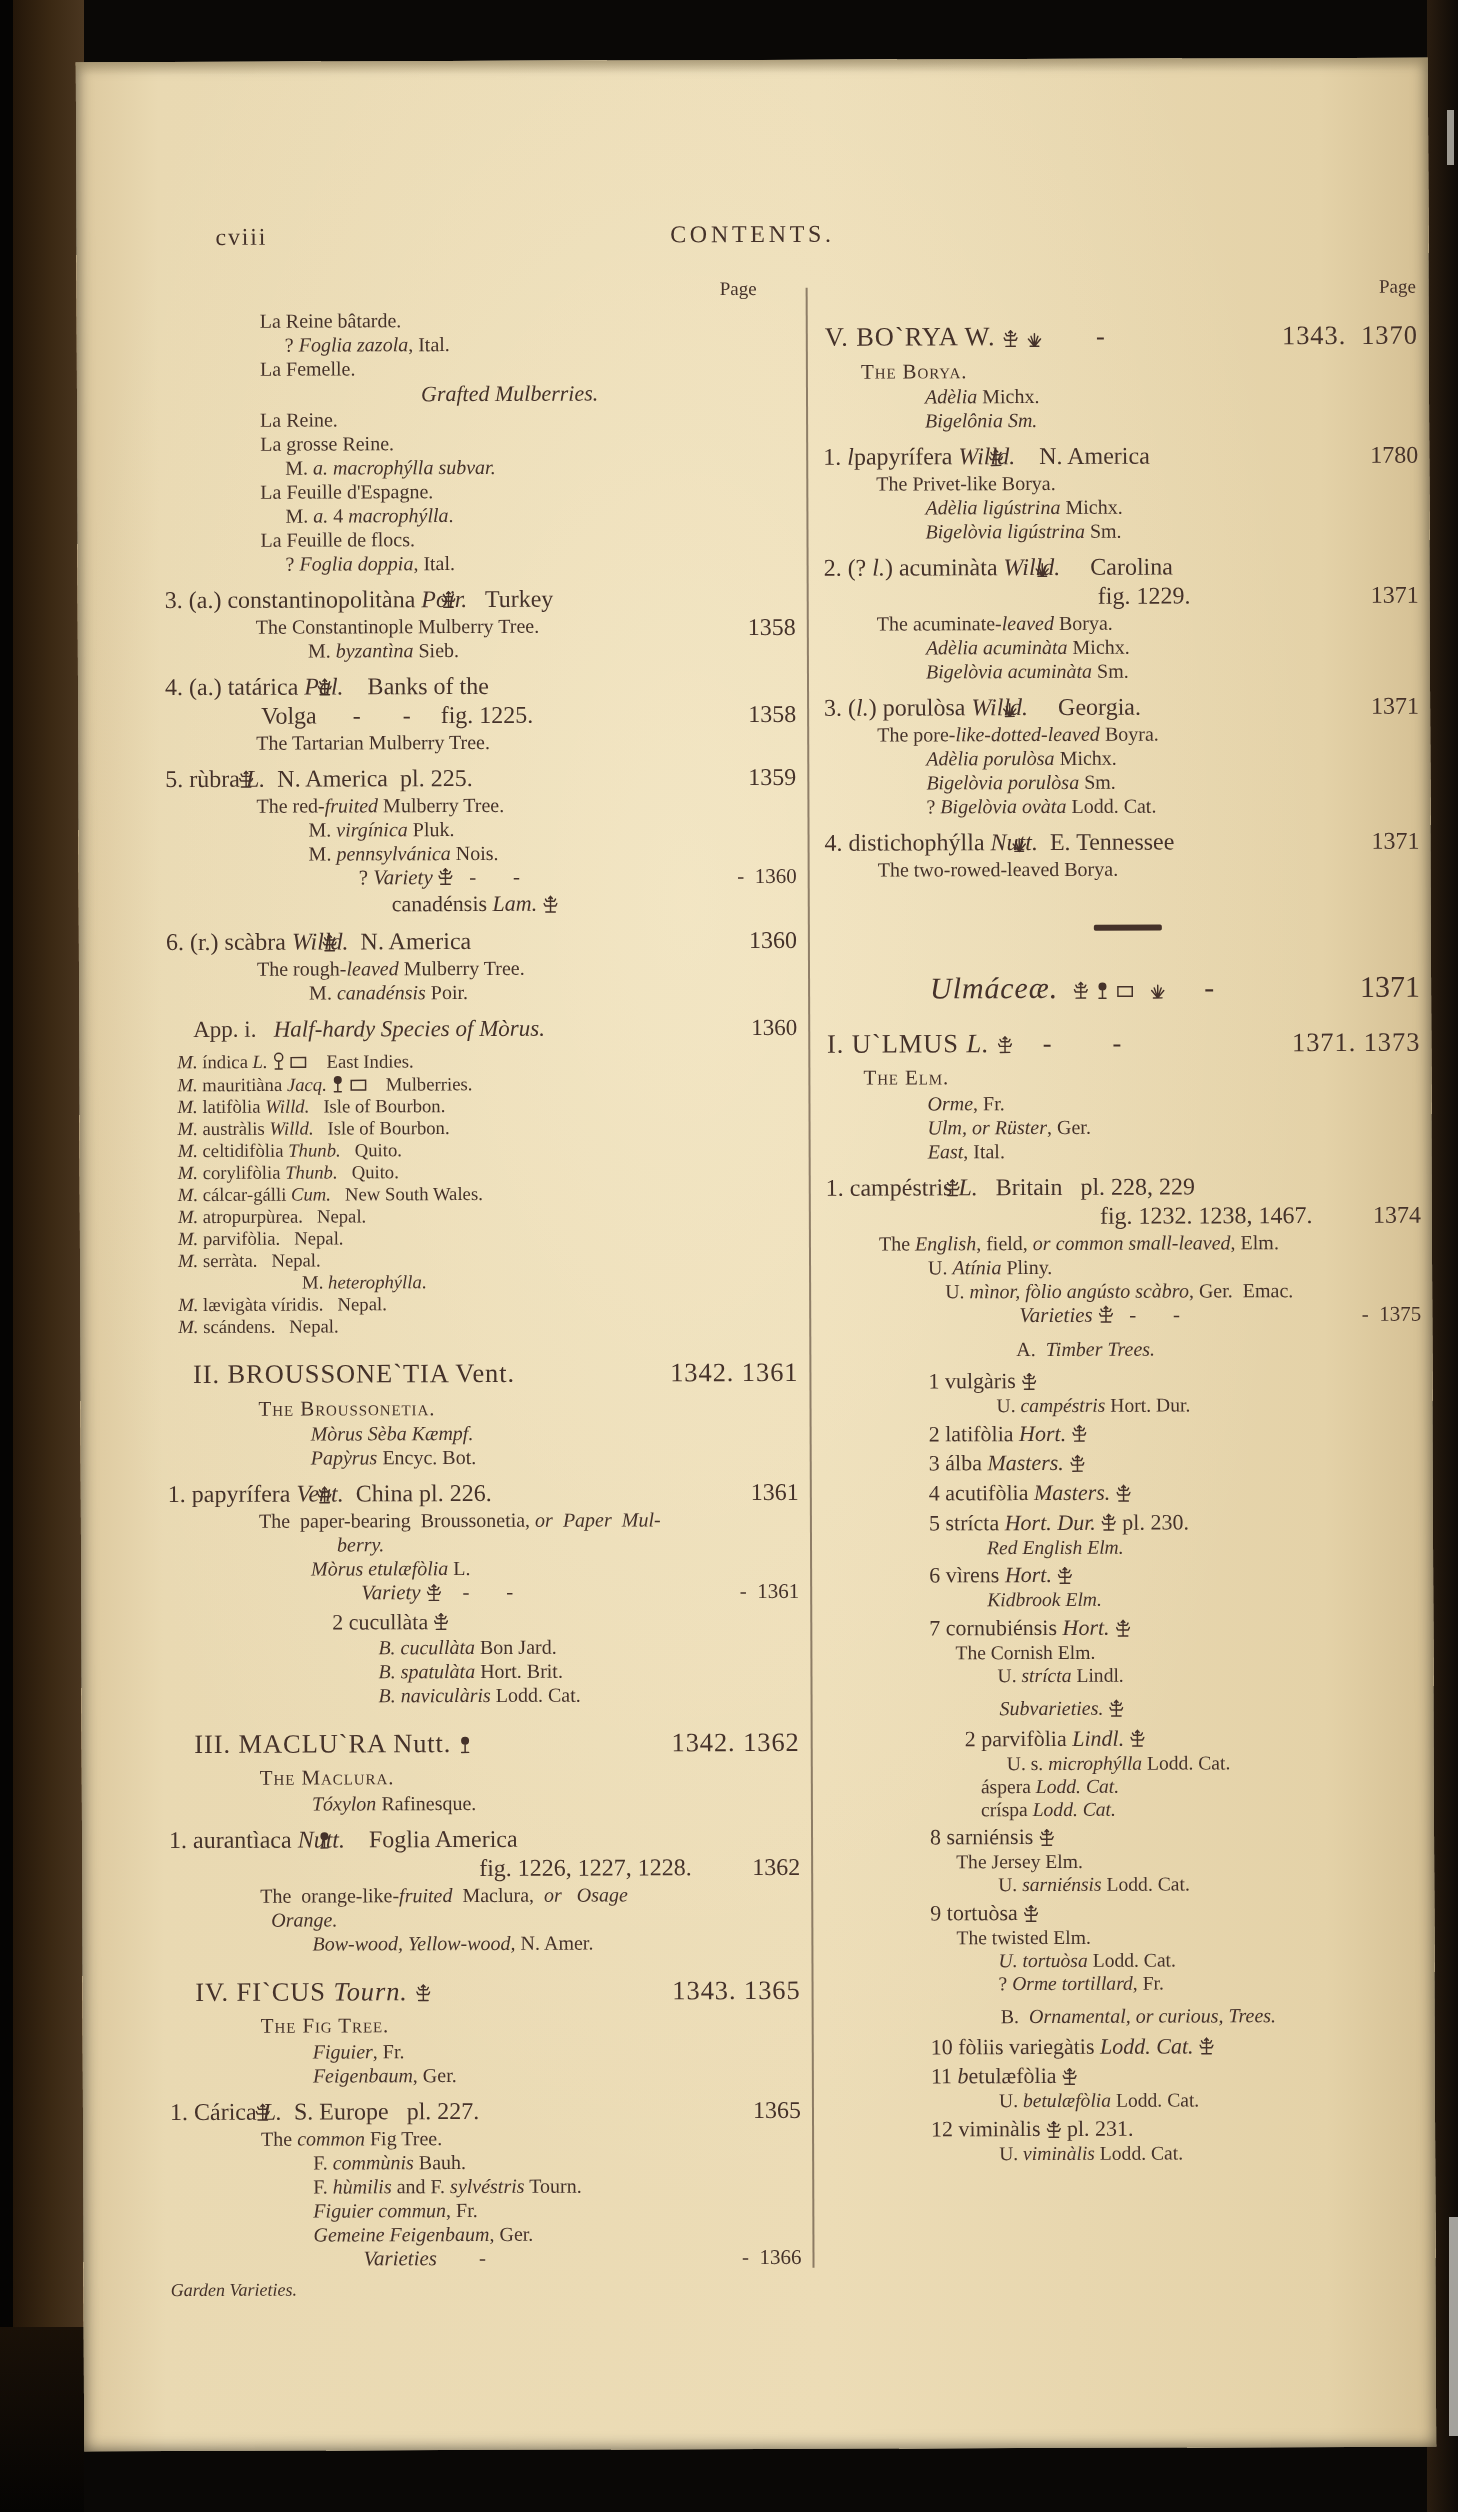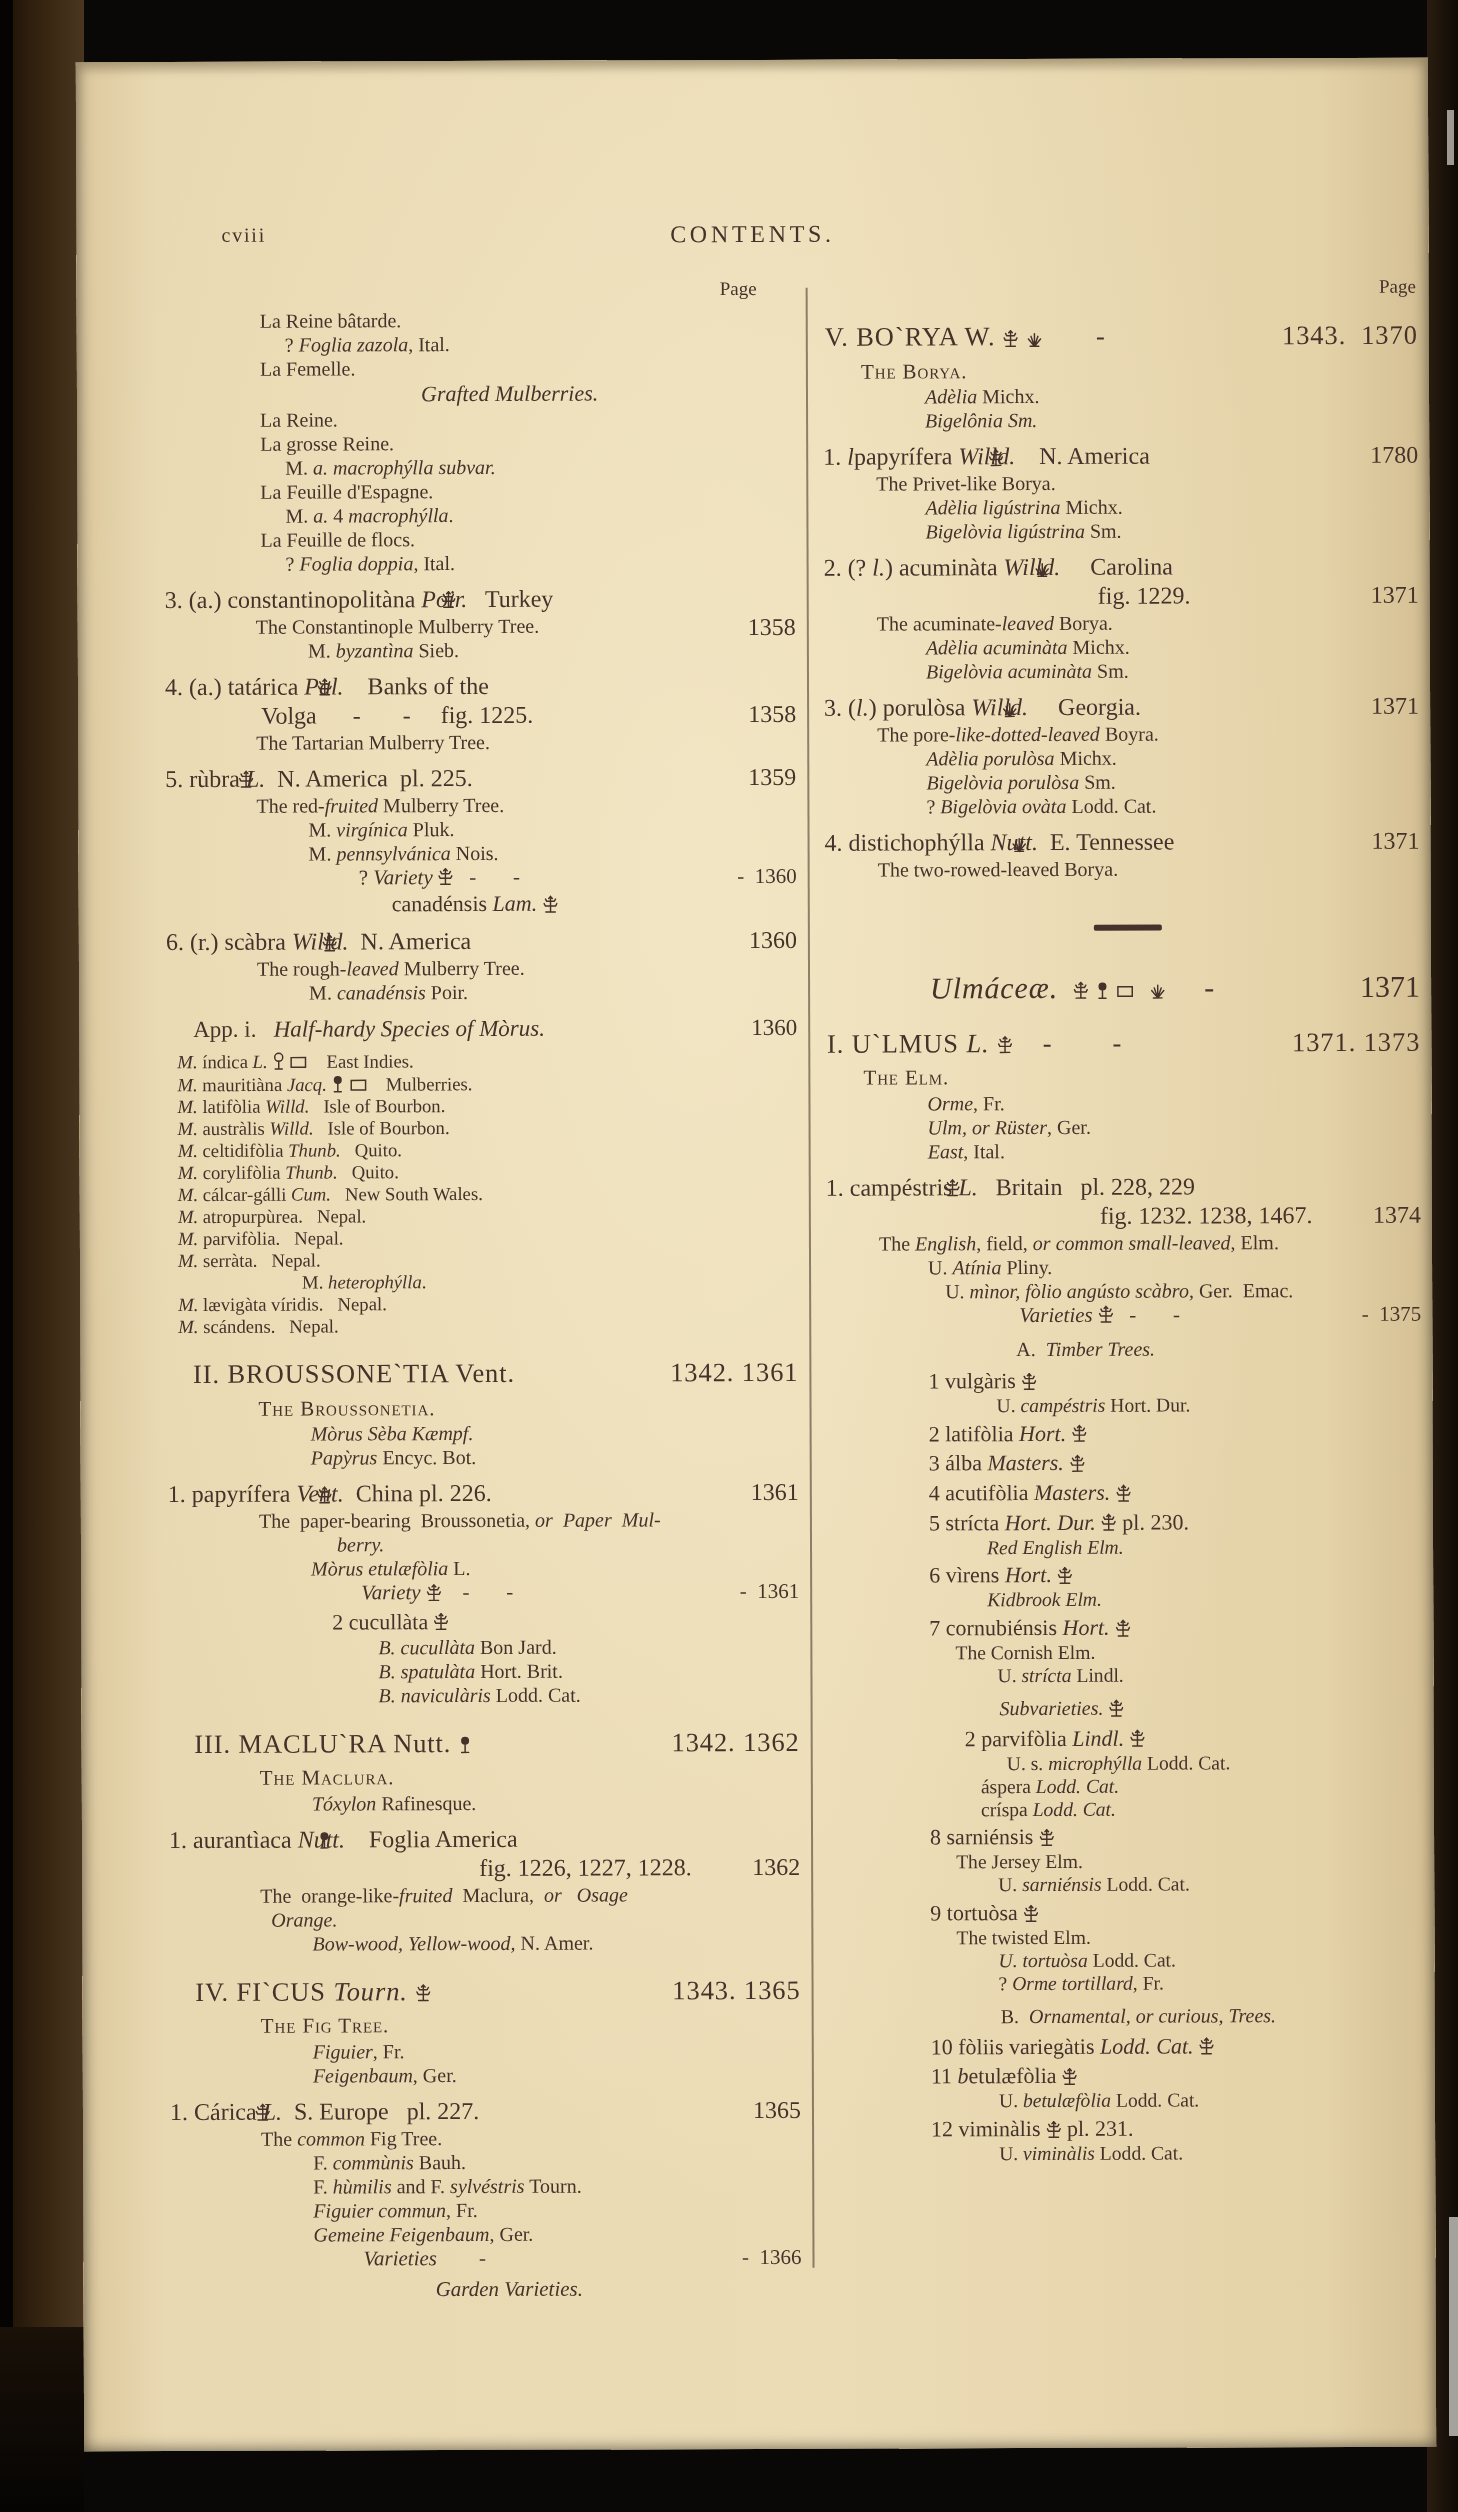--- a/index.html
+++ b/index.html
@@ -16,21 +16,21 @@
   .sliver2{position:absolute;right:3.7px;top:110px;width:7.3px;height:55px;background:#d8d5cc;opacity:.7;}
   .paper{position:absolute;left:80px;top:60px;width:1352px;height:2389px;
          background:
            radial-gradient(ellipse at 45% 35%, rgba(255,248,222,.35), rgba(0,0,0,0) 60%),
            linear-gradient(90deg,#dcc89e 0,#e9d9b2 82px,#ecdcb6 55%,#e4d2a8 92%,#d4bf93 100%),
            #e8d7af;
          box-shadow:0 0 16.4px rgba(0,0,0,.6) inset;
          transform:rotate(-0.2deg);}
   .paper::after{content:"";position:absolute;left:0;right:0;top:0;height:12.8px;
          background:linear-gradient(#b9a478,rgba(0,0,0,0));opacity:.5;}
-  .folio{position:absolute;left:145px;top:162px;font-size:20px;letter-spacing:1.8px;}
+  .folio{position:absolute;left:139px;top:162px;font-size:24px;letter-spacing:1.8px;}
   .running-title{position:absolute;left:0;top:161px;width:100%;text-align:center;
          font-size:24px;letter-spacing:3.7px;}
   .col{position:absolute;top:217px;}
   .col-left{left:87px;width:631px;}
   .col-right{left:746px;width:595px;}
   .divider{position:absolute;left:729px;top:228px;width:1.8px;height:1980px;background:rgba(62,43,32,.55);}
 
   .ln{white-space:pre-wrap;}
   .rt{float:right;}
   .i{font-style:italic;}
@@ -55,21 +55,21 @@
   .cnb2{font-size:20px;line-height:24px;margin-left:102px;}
   .sy{font-size:20px;line-height:24px;margin-left:143px;}
   .col-right .sy{margin-left:102px;}
   .syb{font-size:20px;line-height:24px;margin-left:119px;}
   .syB{font-size:20px;line-height:24px;margin-left:210px;}
   .sy3{font-size:20px;line-height:24px;margin-left:121px;}
   .cn2{font-size:20px;line-height:24px;margin-left:96px;}
 
   .ctr{font-size:21px;line-height:25.6px;margin-left:193px;}
   .ctr2{font-size:22px;line-height:27px;margin-left:226px;}
-  .ctr3{font-size:21px;line-height:25.6px;margin-left:265px;margin-top:5.5px;}
+  .ctr3{font-size:18px;line-height:25.6px;margin-top:5.5px;}
   .ctrG{font-size:22px;line-height:27px;margin-left:257px;}
 
   .aph{font-size:23px;line-height:28px;margin:11px 0 7.3px 27px;}
   .ap{font-size:18.7px;line-height:22px;margin-left:11px;}
   .ap2{font-size:18.7px;line-height:22px;margin-left:135px;}
 
   .vrL{font-size:22px;line-height:27px;margin-left:164px;margin-top:1.8px;}
   .vr{font-size:22px;line-height:27px;margin-left:102px;margin-top:2.7px;}
   .vr2{font-size:22px;line-height:27px;margin-left:137px;margin-top:2.7px;}
   .vcn{font-size:19.6px;line-height:23px;margin-left:128px;}

